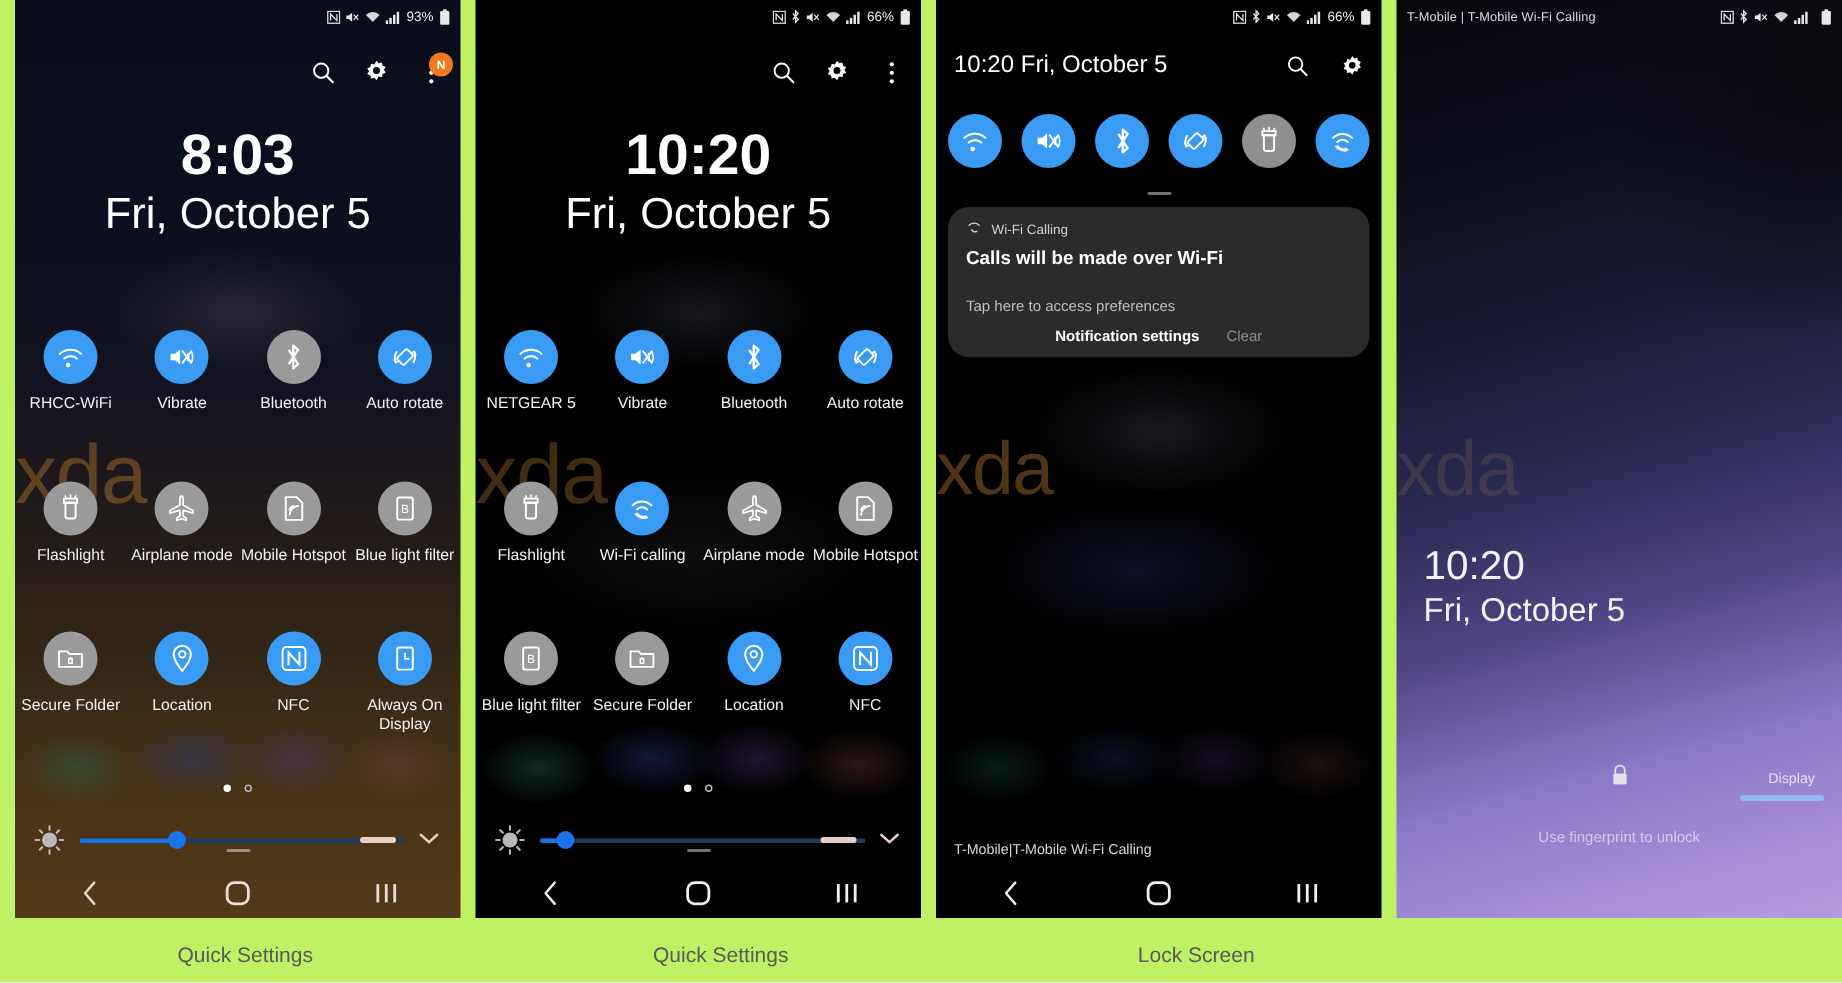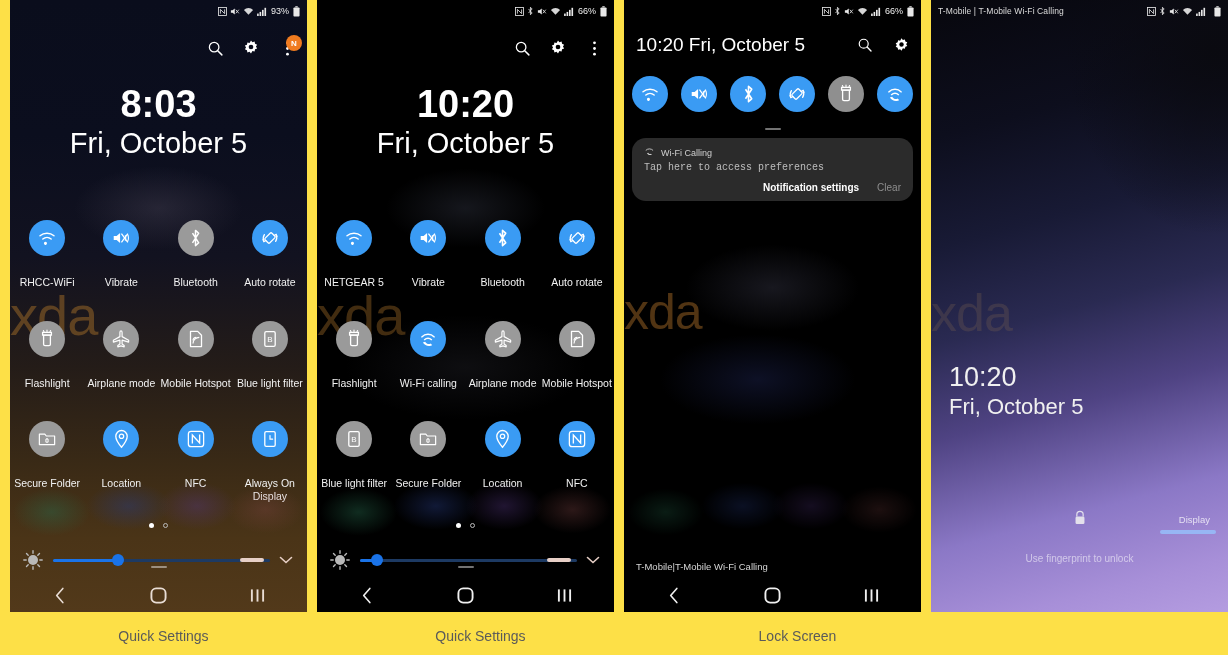--- a/index.html
+++ b/index.html
@@ -2,21 +2,21 @@
 <html><head>
 <meta charset="utf-8">
 <style>
   * { box-sizing: border-box; margin: 0; padding: 0; }
   html, body {
     width: 1228px; height: 655px;
     background: #ffffff;
     font-family: "Liberation Sans", sans-serif;
     overflow: hidden;
   }
-  .sheet { position: relative; width: 1228px; height: 655px; background: #fde047; }
+  .sheet { position: relative; width: 1228px; height: 655px; background: #bef264; }
 
   .panels { position: absolute; left: 0; top: 0; width: 1228px; height: 617px; display: flex; }
   .panel-wrap { position: relative; width: 307px; height: 617px; margin-left: 10px; }
   .panel-wrap:first-child { margin-left: 10px; }
   .phone {
     position: relative; width: 297px; height: 612px;
     overflow: hidden; color: #fff;
   }
 
   
@@ -94,21 +94,21 @@
 
   
   .tilegrid { position: absolute; left: 0; right: 0; display: flex; flex-wrap: wrap; }
   .tile { width: 25%; display: flex; flex-direction: column; align-items: center; cursor: pointer; }
   .tile .circle {
     width: 36px; height: 36px; border-radius: 50%;
     display: flex; align-items: center; justify-content: center;
     background: #9a9a9a;
   }
   .tile .circle.on { background: #3a9bf4; }
-  .tile .lbl { margin-top: 20px; font-size: 10.5px; line-height: 1.22; text-align: center; color: #f2f2f2; }
+  .tile .lbl { margin-top: 7px; font-size: 10.5px; line-height: 1.22; text-align: center; color: #f2f2f2; }
 
   
   .pagedots { position: absolute; left: 0; right: 0; display: flex; justify-content: center; gap: 9px; }
   .dot { width: 5px; height: 5px; border-radius: 50%; background: #fff; }
   .dot.off { background: transparent; border: 1px solid #b9b9b9; width: 5px; height: 5px; }
 
   .brightness { position: absolute; left: 0; right: 0; display: flex; align-items: center; padding: 0 12px; gap: 9px; }
   .bright-ic { width: 22px; height: 22px; flex: 0 0 auto; }
   .bar { position: relative; flex: 1; height: 3px; background: #1d3a63; border-radius: 2px; }
   .bar .fill { position: absolute; left: 0; top: 0; height: 3px; background: #1a73e8; border-radius: 2px; }
@@ -121,28 +121,28 @@
   .navbar { position: absolute; left: 0; right: 0; bottom: 0; height: 34px; display: flex; align-items: center; }
   .navbtn { flex: 1; display: flex; align-items: center; justify-content: center; cursor: pointer; }
 
   
   .notifcard {
     position: absolute; left: 8px; right: 8px; top: 138px;
     background: #2b2b2b; border-radius: 14px; padding: 9px 12px 6px 12px;
   }
   .notif-app { display: flex; align-items: center; gap: 6px; font-size: 9px; color: #cfcfcf; }
   .notif-title { margin-top: 7px; font-size: 12.5px; font-weight: bold; color: #ffffff; }
-  .notif-sub { margin-top: 4px; font-size: 10px; color: #bdbdbd; font-family: Liberation Mono, monospace; }
-  .notif-actions { margin-top: 9px; display: flex; justify-content: flex-end; align-items: center; gap: 18px; padding-bottom: 2px; }
+  .notif-sub { margin-top: 20px; font-size: 10px; color: #bdbdbd; }
+  .notif-actions { margin-top: 9px; display: flex; justify-content: center; align-items: center; gap: 18px; padding-bottom: 2px; }
   .notif-actions .a1 { font-size: 10px; font-weight: bold; color: #ffffff; cursor: pointer; }
   .notif-actions .a2 { font-size: 10px; color: #8e8e8e; cursor: pointer; }
 
   
   .n-head { position: absolute; left: 12px; right: 10px; top: 34px; display: flex; align-items: center; }
-  .n-head .ndate { font-size: 19px; font-weight: 400; color: #fff; }
+  .n-head .ndate { font-size: 16px; font-weight: 400; color: #fff; }
   .n-head .nsp { flex: 1; }
   .n-head .nic { margin-left: 16px; }
 
   .quickrow { position: absolute; left: 8px; right: 8px; top: 76px; display: flex; justify-content: space-between; }
   .qcircle { width: 36px; height: 36px; border-radius: 50%; background: #3a9bf4; display: flex; align-items: center; justify-content: center; cursor: pointer; }
   .qcircle.off { background: #8f8f8f; }
 
   .carrier-foot { position: absolute; left: 12px; right: 0; bottom: 40px; font-size: 9.5px; color: #d6d6d6; }
 
   
@@ -777,20 +777,21 @@
         <div class="notifcard">
           <div class="notif-app">
             <span>
               <svg width="11" height="9" viewBox="0 0 14 11">
                   <path d="M2.6 3.8a6 6 0 0 1 8.6 0" fill="none" stroke="#cfcfcf" stroke-width="1.1" stroke-linecap="round"></path>
                   <path d="M3.8 7.6c1 1.5 2.4 2.4 4 2.4 1 0 1.7-.3 2.2-.7l-1.2-1c-.3.2-.6.4-1 .4-.9 0-1.9-.6-2.5-1.6z" fill="#cfcfcf"></path>
                 </svg>
             </span>
             <span>Wi-Fi Calling</span>
           </div>
+          <div class="notif-title">Calls will be made over Wi-Fi</div>
           <div class="notif-sub">Tap here to access preferences</div>
           <div class="notif-actions">
             <span class="a1">Notification settings</span>
             <span class="a2">Clear</span>
           </div>
         </div>
 
         <div class="xda w3">xda</div>
 
         <div class="glowstrip dim"></div>

